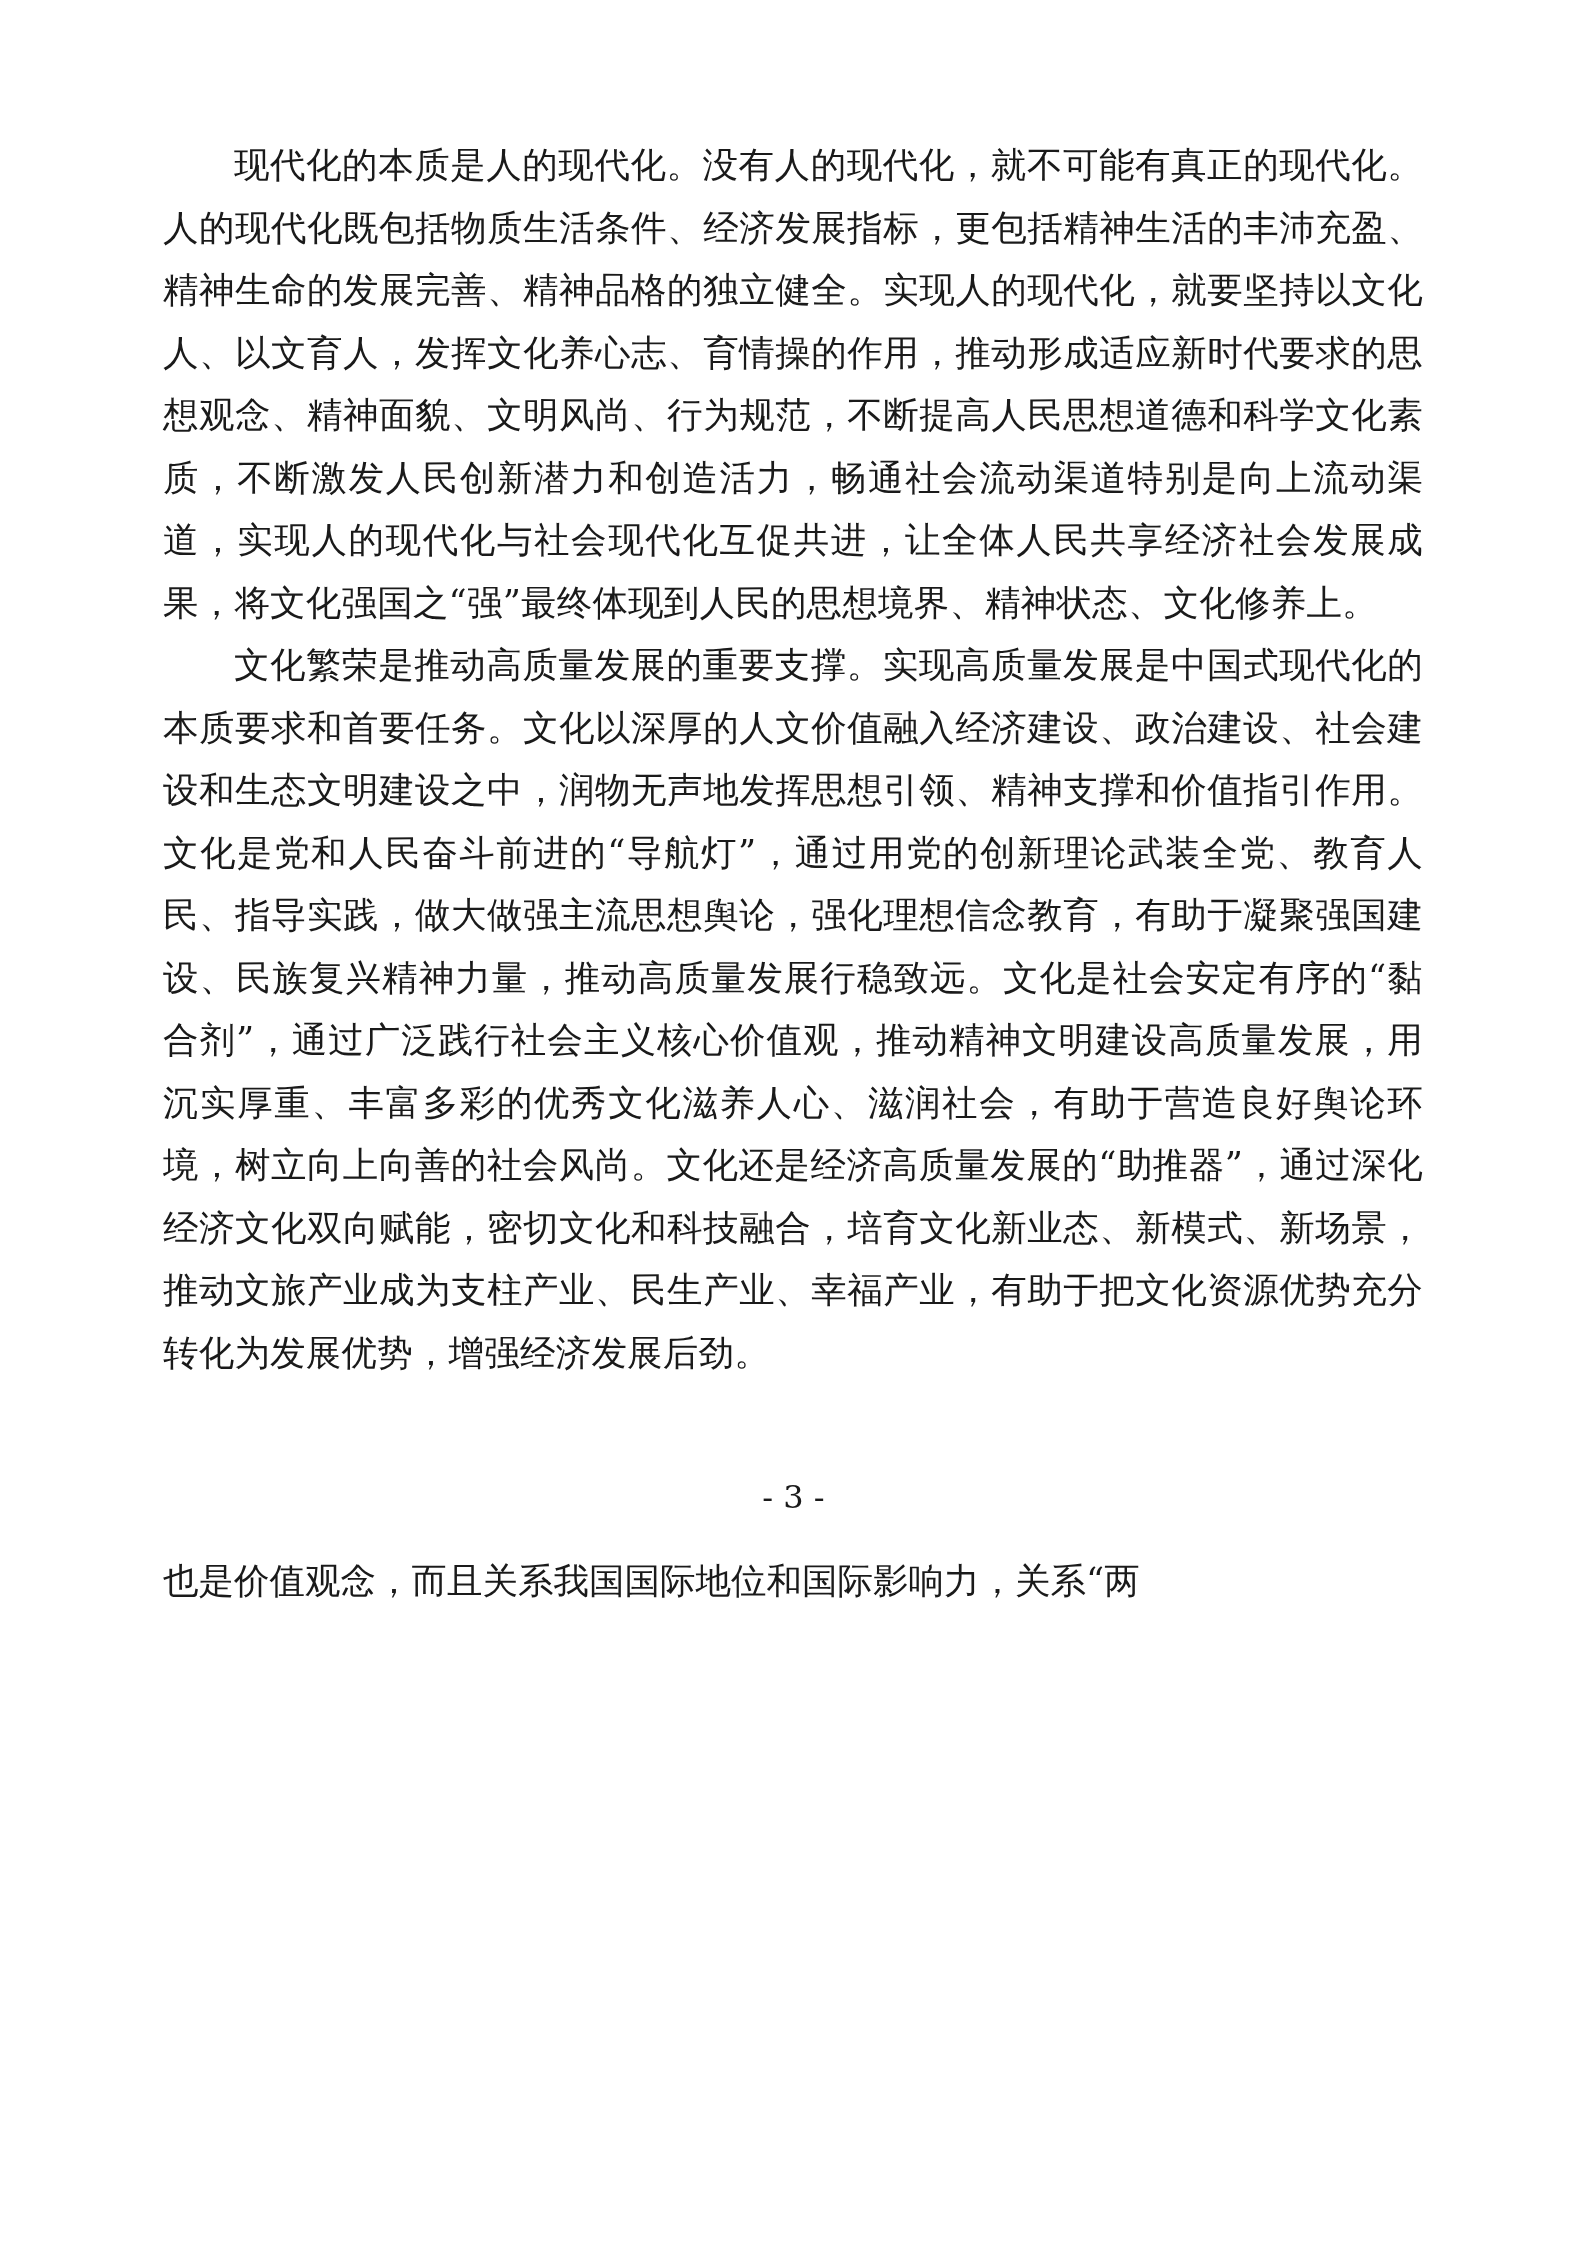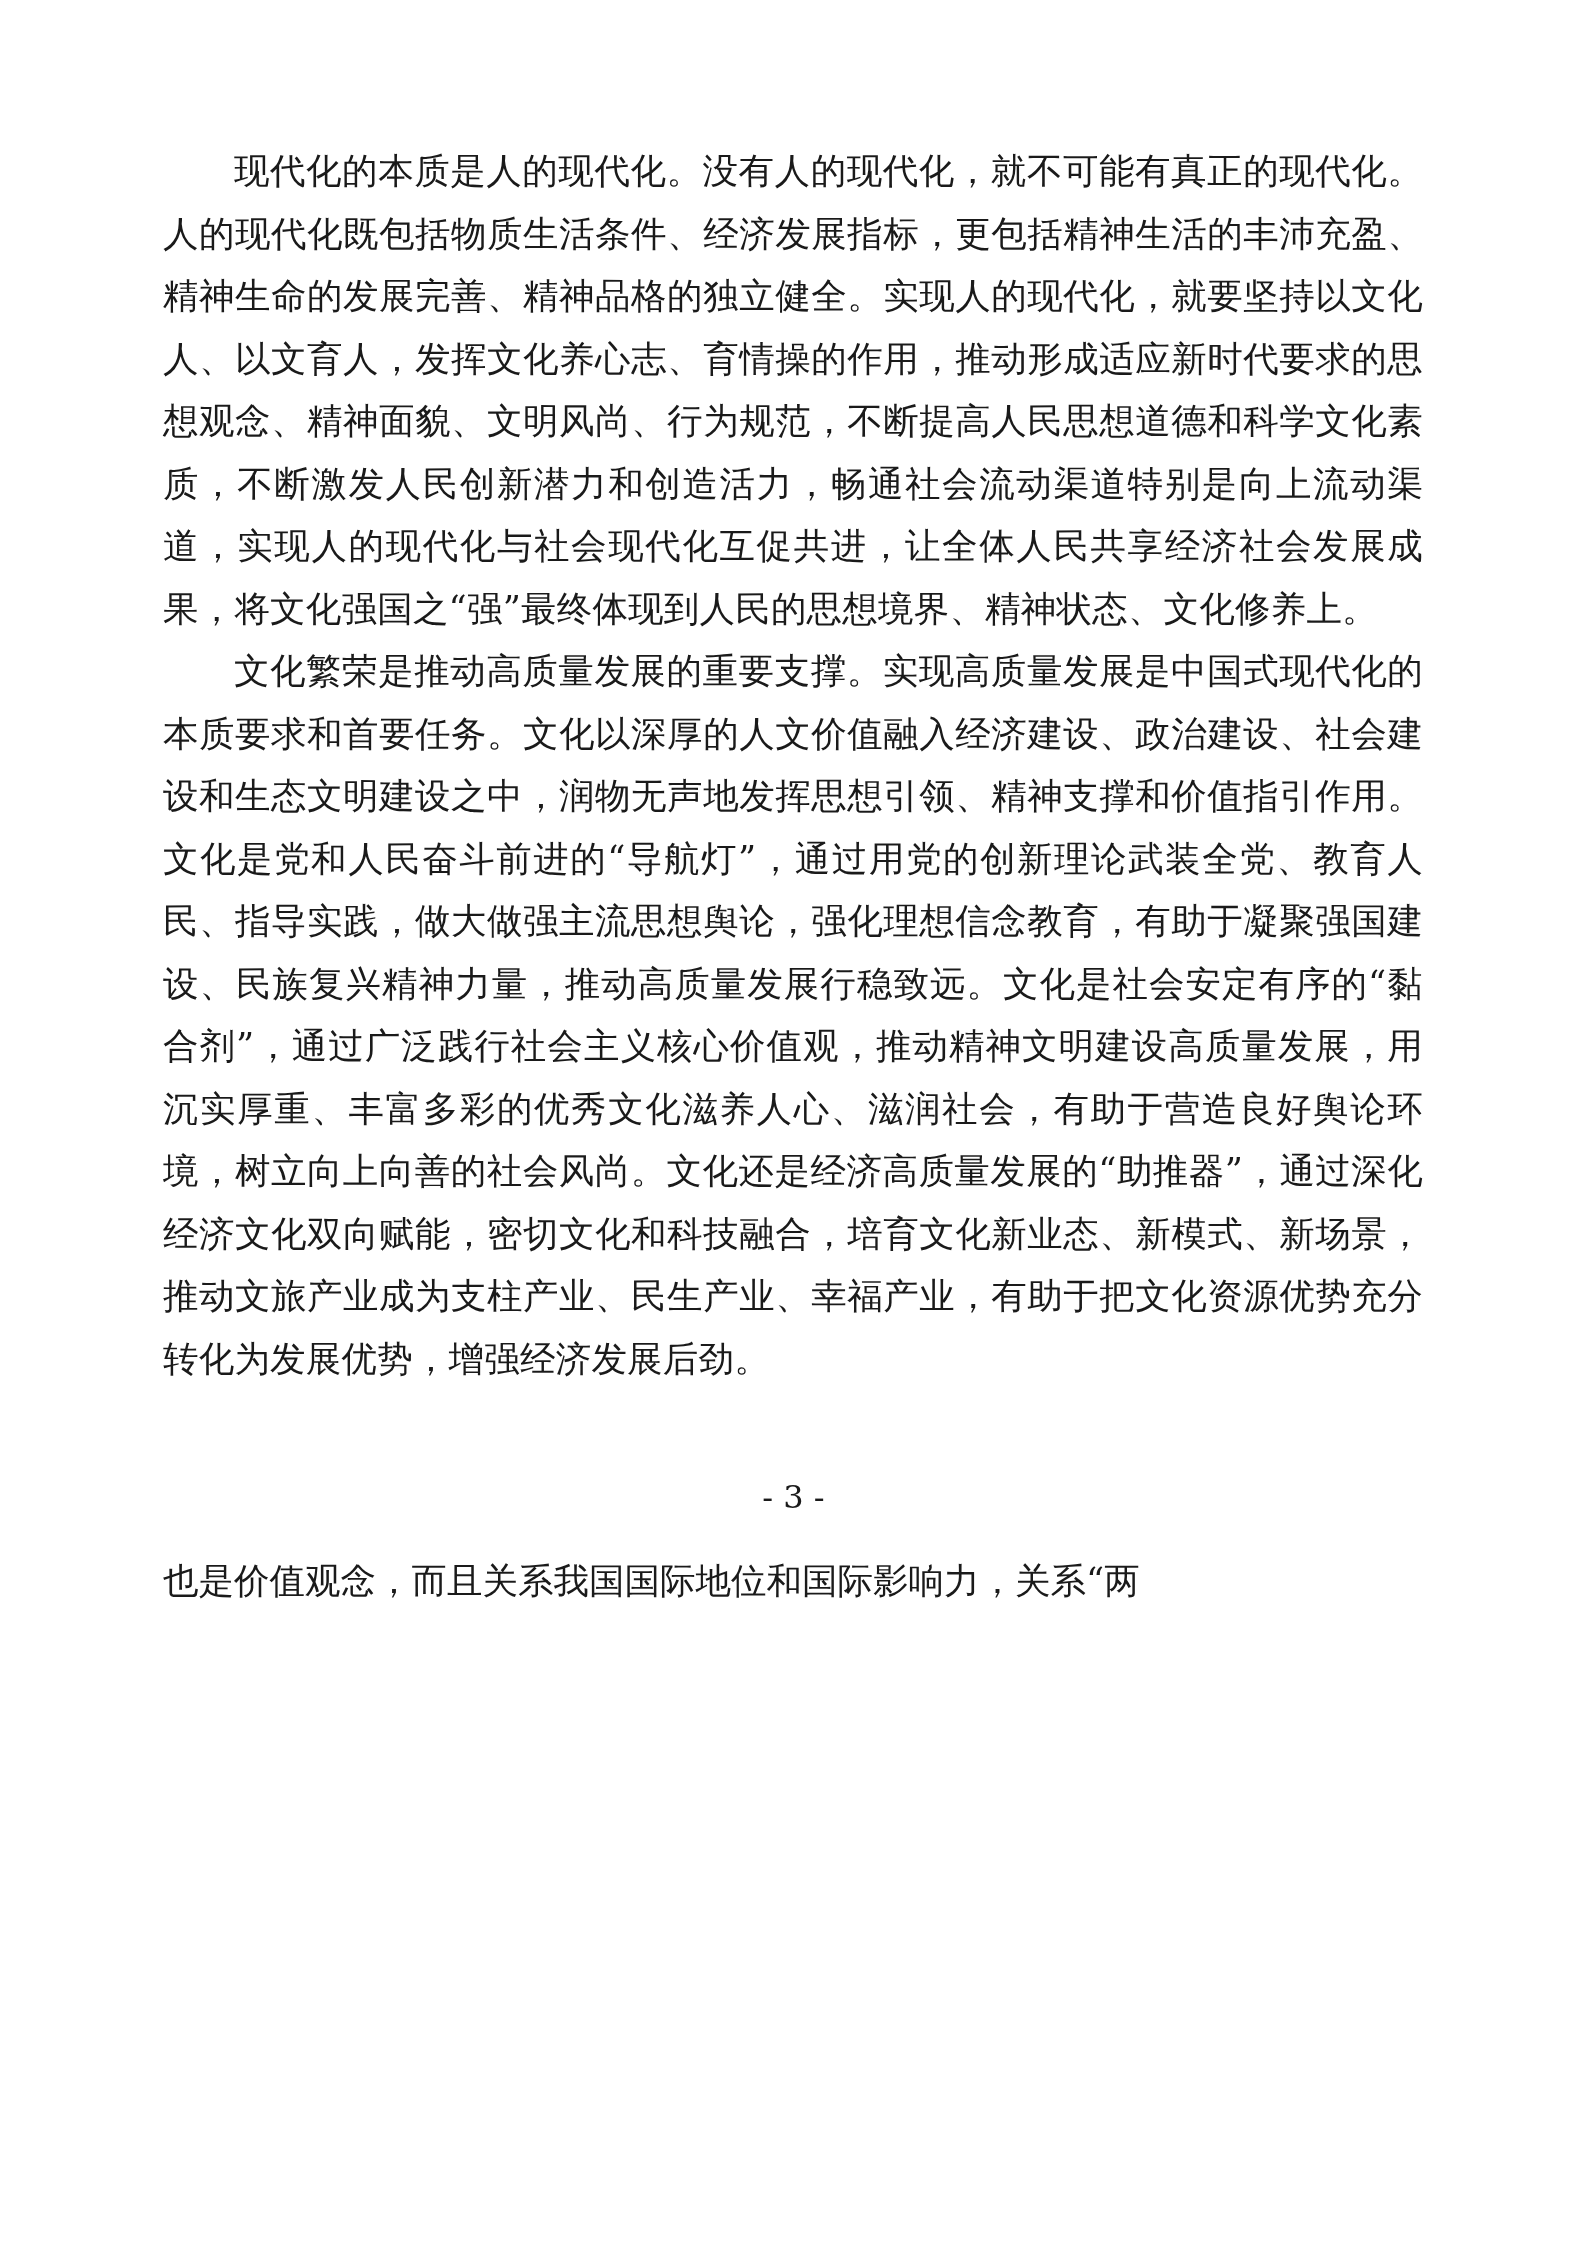--- a/index.html
+++ b/index.html
@@ -12,21 +12,21 @@
     width: 1587px;
     height: 2245px;
     background: #ffffff;
     margin: 0 auto;
     overflow: hidden;
     font-family: "DejaVu Serif", "Liberation Serif", serif;
   }
   .content {
     position: absolute;
     left: 163px;
-    top: 140px;
+    top: 134px;
     width: 1260px;
   }
   .para {
     font-size: 35.5px;
     line-height: 62.5px;
     letter-spacing: 0.2px;
     color: #1a1a1a;
     text-align: justify;
     text-justify: inter-ideograph;
     text-indent: 2em;

